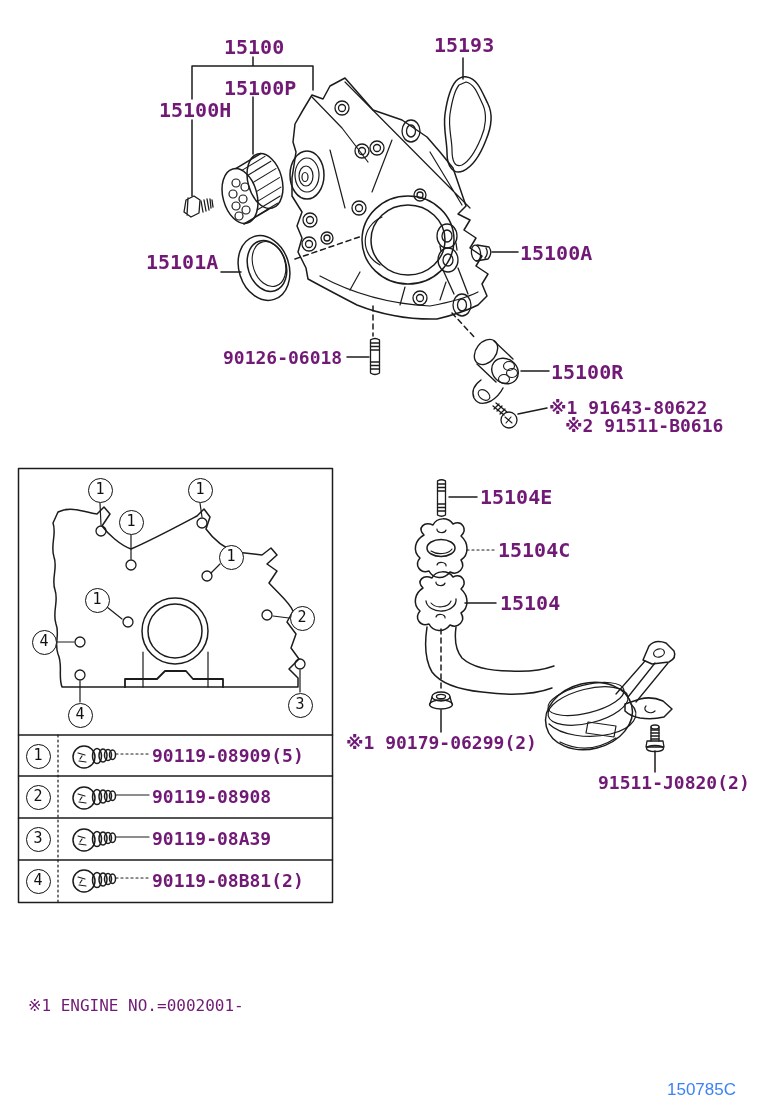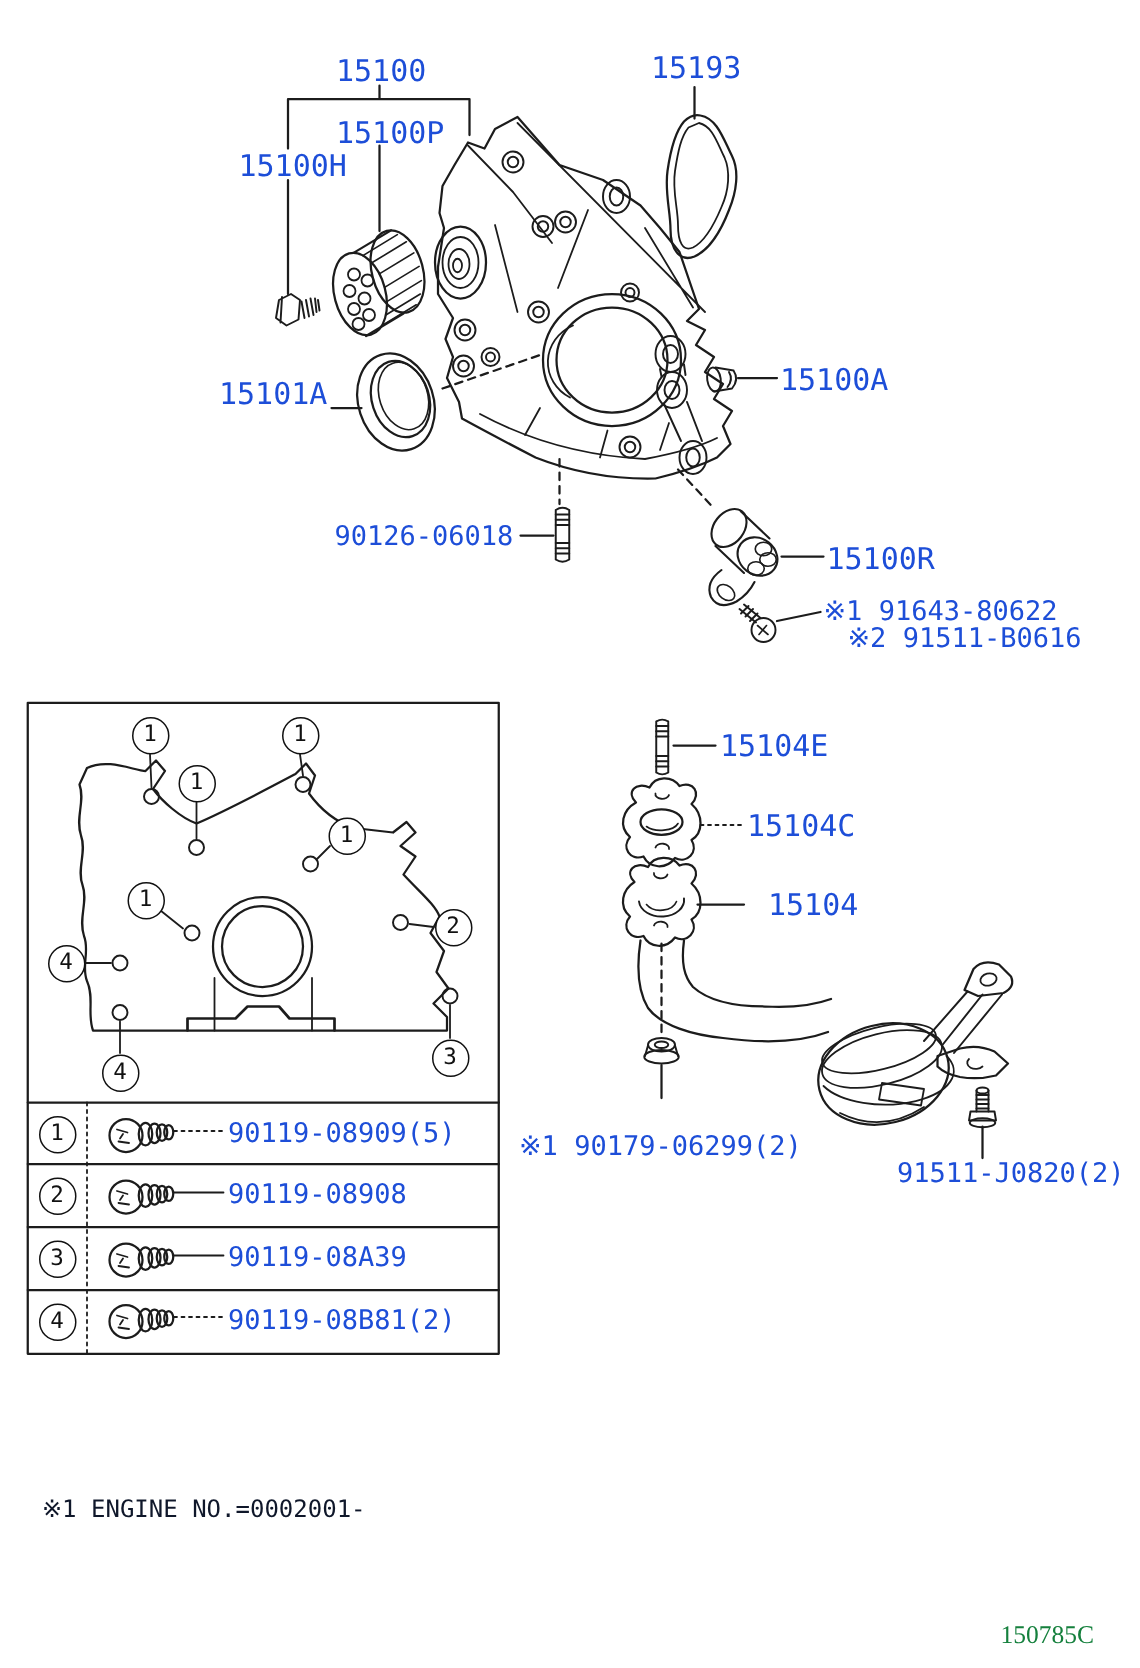--- a/index.html
+++ b/index.html
@@ -1,24 +1,24 @@
 <!DOCTYPE html>
 <html><head>
 <meta charset="utf-8">
 <style>
   html,body{margin:0;padding:0;background:#fff;}
   #canvas{position:relative;width:760px;height:1112px;background:#ffffff;overflow:hidden;
           font-family:"DejaVu Sans Mono","DejaVu Sans",monospace;color:#111;}
   #art{position:absolute;left:0;top:0;}
-  .lbl{position:absolute;font-weight:normal;font-size:18px;line-height:1;white-space:nowrap;
-       font-family:"DejaVu Sans Mono","DejaVu Sans",monospace;color:#1d4ed8;}
+  .lbl{position:absolute;font-weight:bold;font-size:18px;line-height:1;white-space:nowrap;
+       font-family:"DejaVu Sans Mono","DejaVu Sans",monospace;color:#701a75;}
   .lbl.big{font-size:20px;}
   .fn{position:absolute;font-size:16px;font-weight:normal;line-height:1;white-space:nowrap;
-      font-family:"DejaVu Sans Mono","DejaVu Sans",monospace;color:#0f172a;}
-  .code{position:absolute;font-size:17px;font-family:Liberation Serif, serif;color:#15803d;}
+      font-family:"DejaVu Sans Mono","DejaVu Sans",monospace;color:#701a75;}
+  .code{position:absolute;font-size:17px;font-family:Liberation Sans, sans-serif;color:#3b82f6;}
   .callout{position:absolute;width:25px;height:25px;border:1.7px solid #111;border-radius:50%;
            box-sizing:border-box;text-align:center;line-height:21px;font-size:15px;
            font-family:"DejaVu Sans Mono","DejaVu Sans",monospace;color:#111;background:#fff;}
 </style>
 </head>
 <body>
 
 <div id="canvas">
 
 <svg id="art" width="760" height="1112" viewBox="0 0 760 1112" fill="none" stroke="#1c1c1c" stroke-width="1.5" stroke-linecap="round" stroke-linejoin="round">
@@ -277,22 +277,22 @@
 <div class="lbl big" style="left:434px;top:35px">15193</div>
 <div class="lbl big" style="left:146px;top:252px">15101A</div>
 <div class="lbl big" style="left:520px;top:243px">15100A</div>
 <div class="lbl" style="left:223px;top:349px">90126-06018</div>
 <div class="lbl big" style="left:551px;top:362px">15100R</div>
 <div class="lbl" style="left:549px;top:399px">※1 91643-80622</div>
 <div class="lbl" style="left:565px;top:417px">※2 91511-B0616</div>
 
 <div class="lbl big" style="left:480px;top:487px">15104E</div>
 <div class="lbl big" style="left:498px;top:540px">15104C</div>
-<div class="lbl big" style="left:512px;top:593px">15104</div>
-<div class="lbl" style="left:346px;top:756px">※1 90179-06299(2)</div>
+<div class="lbl big" style="left:500px;top:593px">15104</div>
+<div class="lbl" style="left:346px;top:734px">※1 90179-06299(2)</div>
 <div class="lbl" style="left:598px;top:774px">91511-J0820(2)</div>
 
 <div class="callout" style="left:87.5px;top:477.5px">1</div>
 <div class="callout" style="left:187.5px;top:477.5px">1</div>
 <div class="callout" style="left:118.5px;top:509.5px">1</div>
 <div class="callout" style="left:218.5px;top:544.5px">1</div>
 <div class="callout" style="left:84.5px;top:587.5px">1</div>
 <div class="callout" style="left:289.5px;top:605.5px">2</div>
 <div class="callout" style="left:31.5px;top:629.5px">4</div>
 <div class="callout" style="left:67.5px;top:702.5px">4</div>

